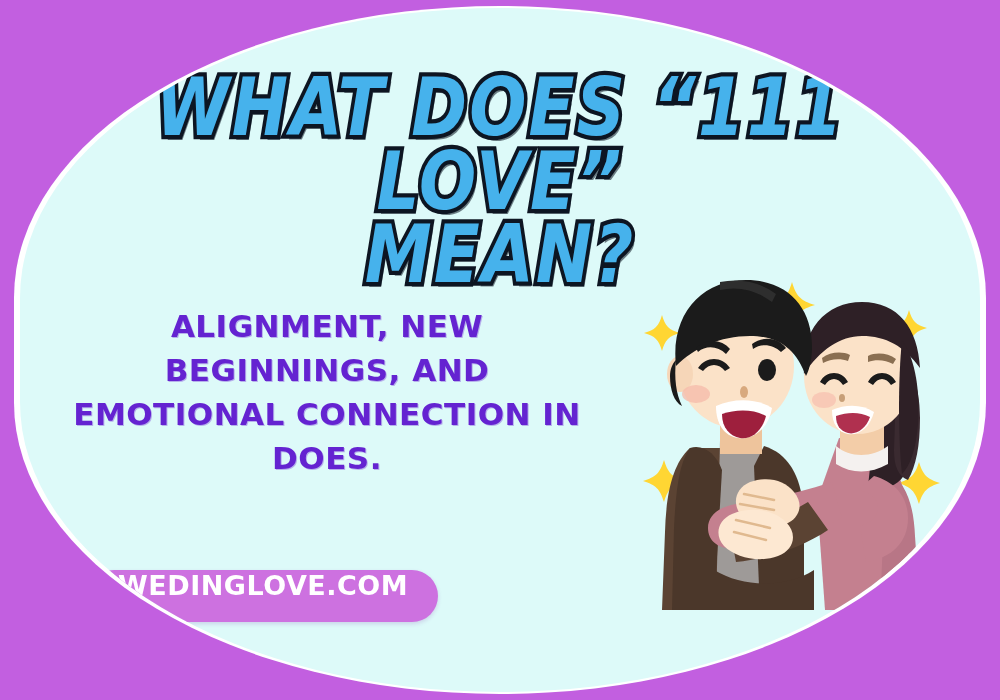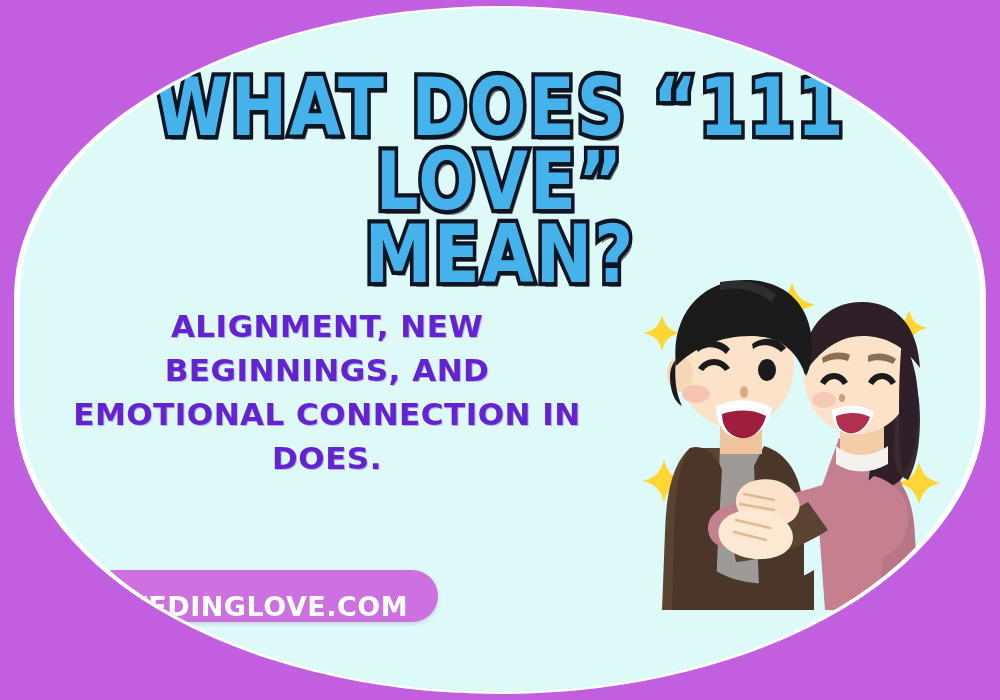--- a/index.html
+++ b/index.html
@@ -56,20 +56,21 @@
 
   
   .title-block {
     position: absolute;
     left: 60px;
     top: 62px;
     width: 840px;
     text-align: center;
     line-height: 0.93;
     user-select: none;
+    font-style: italic;
   }
   .title-line {
     display: block;
     font-family: "DejaVu Sans", sans-serif;
     font-weight: bold;
     font-size: 66px;
     letter-spacing: 2px;
     color: #46b2ec;
     -webkit-text-stroke: 7px #0d1522;
     paint-order: stroke fill;
@@ -102,21 +103,21 @@
 
   
   .footer-pill {
     position: absolute;
     left: 68px;
     top: 562px;
     min-width: 268px;
     height: 52px;
     padding: 0 30px;
     display: inline-flex;
-    align-items: flex-end;
+    align-items: flex-start;
     justify-content: center;
     background: #cd71e0;
     border-radius: 30px;
     box-shadow: 0 2px 4px rgba(120,40,160,0.18);
   }
   .footer-pill-label {
     font-family: "DejaVu Sans", sans-serif;
     font-weight: bold;
     font-size: 27px;
     letter-spacing: 0.5px;

